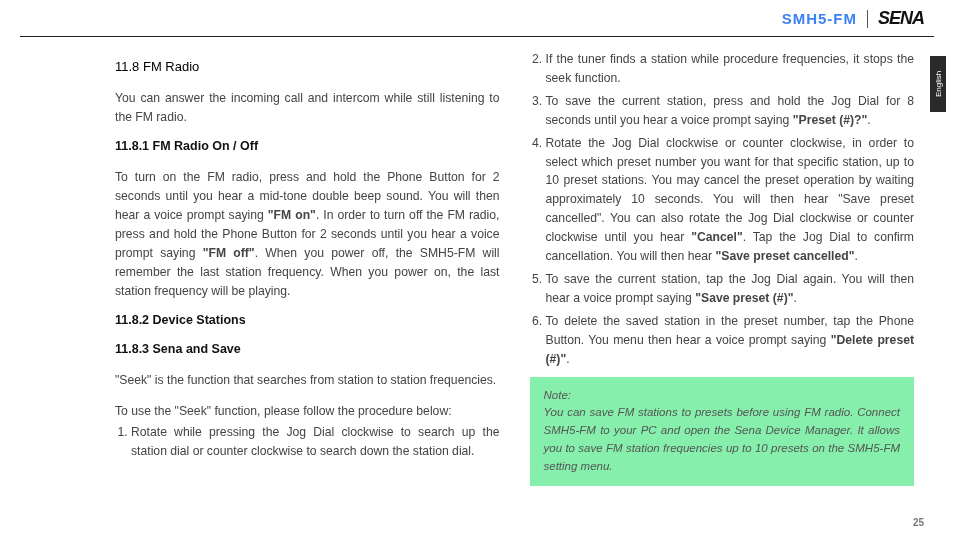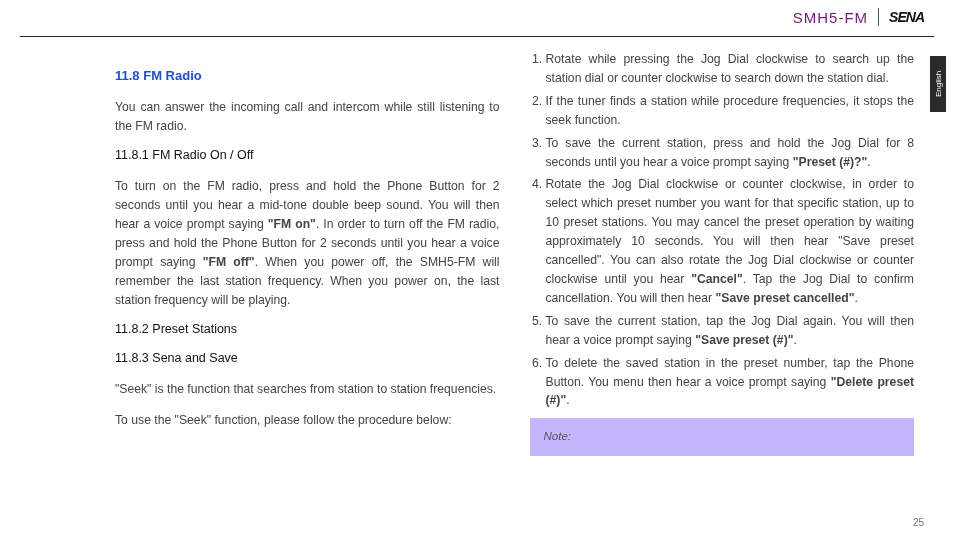--- a/index.html
+++ b/index.html
@@ -17,31 +17,31 @@
     position: absolute;
     top: 8px;
     right: 30px;
     display: flex;
     align-items: center;
     gap: 10px;
   }
   .header .model {
     font-size: 15px;
     letter-spacing: 1px;
-    color: #701a75;
-    font-weight: 400;
+    color: #3b82f6;
+    font-weight: 700;
   }
   .header .divider {
     width: 1px;
     height: 18px;
     background: #555;
   }
   .header .logo {
     font-weight: 900;
-    font-size: 14px;
+    font-size: 18px;
     font-style: italic;
     letter-spacing: -1px;
     color: #111;
   }
   .hr {
     position: absolute;
     top: 36px;
     left: 20px;
     right: 20px;
     height: 1px;
@@ -55,43 +55,43 @@
     bottom: 30px;
     column-count: 2;
     column-gap: 30px;
     font-size: 12.2px;
     line-height: 1.55;
     color: #444;
     text-align: justify;
   }
   .page h2 {
     font-size: 13px;
-    font-weight: bold;
-    margin: 16px 0 4px 0;
-    color: #1d4ed8;
+    font-weight: normal;
+    margin: 7px 0 4px 0;
+    color: #000000;
   }
   .page h3 {
     font-size: 12.5px;
-    font-weight: normal;
+    font-weight: bold;
     margin: 10px 0 2px 0;
     color: #111;
   }
   .page p {
     margin: 12px 0 8px 0;
   }
   .page ol {
     margin: 2px 0 6px 0;
     padding-left: 16px;
   }
   .page ol li {
     margin-bottom: 4px;
     text-align: justify;
   }
   .note {
-    background: #c4b5fd;
+    background: #86efac;
     padding: 10px 14px;
     font-style: italic;
     font-size: 11.5px;
     color: #555;
     break-inside: avoid;
     margin-top: 8px;
   }
   .lang-tab {
     position: absolute;
     right: 8px;
@@ -106,20 +106,21 @@
     justify-content: center;
     writing-mode: vertical-rl;
     transform: rotate(180deg);
   }
   .pagenum {
     position: absolute;
     bottom: 8px;
     right: 30px;
     font-size: 10px;
     color: #777;
+    font-weight: bold;
   }
 </style>
 </head>
 <body>
 
 <div class="header">
   <span class="model">SMH5-FM</span>
   <span class="divider"></span>
   <span class="logo">SENA</span>
 </div>
@@ -130,33 +131,34 @@
 <div class="page">
 
   <h2>11.8  FM Radio</h2>
   <p>You can answer the incoming call and intercom while still listening to the FM radio.</p>
 
   <h3>11.8.1 FM Radio On / Off</h3>
   <p>
     <span>To turn on the FM radio, press and hold the Phone Button for 2 seconds until you hear a mid-tone double beep sound. You will then hear a voice prompt saying </span><b>"FM on"</b><span>. In order to turn off the FM radio, press and hold the Phone Button for 2 seconds until you hear a voice prompt saying </span><b>"FM off"</b><span>. When you power off, the SMH5-FM will remember the last station frequency. When you power on, the last station frequency will be playing.</span>
   </p>
 
-  <h3>11.8.2 Preset Stations</h3>
+  <h3>11.8.2 Device Stations</h3>
 
   <h3>11.8.3 Sena and Save</h3>
   <p style="margin-bottom:2px">"Seek" is the function that searches from station to station frequencies.</p>
   <p style="margin-bottom:2px">To use the "Seek" function, please follow the procedure below:</p>
 
   <ol>
     <li><span>Rotate while pressing the Jog Dial clockwise to search up the station dial or counter clockwise to search down the station dial.</span></li>
     <li><span>If the tuner finds a station while procedure frequencies, it stops the seek function.</span></li>
     <li><span>To save the current station, press and hold the Jog Dial for 8 seconds until you hear a voice prompt saying </span><b>"Preset (#)?"</b><span>.</span></li>
     <li><span>Rotate the Jog Dial clockwise or counter clockwise, in order to select which preset number you want for that specific station, up to 10 preset stations. You may cancel the preset operation by waiting approximately 10 seconds. You will then hear "Save preset cancelled". You can also rotate the Jog Dial clockwise or counter clockwise until you hear </span><b>"Cancel"</b><span>. Tap the Jog Dial to confirm cancellation. You will then hear </span><b>"Save preset cancelled"</b><span>.</span></li>
     <li><span>To save the current station, tap the Jog Dial again.  You will then hear a voice prompt saying </span><b>"Save preset (#)"</b><span>.</span></li>
     <li><span>To delete the saved station in the preset number, tap the Phone Button. You menu then hear a voice prompt saying </span><b>"Delete preset (#)"</b><span>.</span></li>
   </ol>
 
   <div class="note">
     <div>Note:</div>
+    <div>You can save FM stations to presets before using FM radio. Connect SMH5-FM to your PC and open the Sena Device Manager. It allows you to save FM station frequencies up to 10 presets on the SMH5-FM setting menu.</div>
   </div>
 </div>
 
 <div class="pagenum">25</div>
 
 </body></html>

